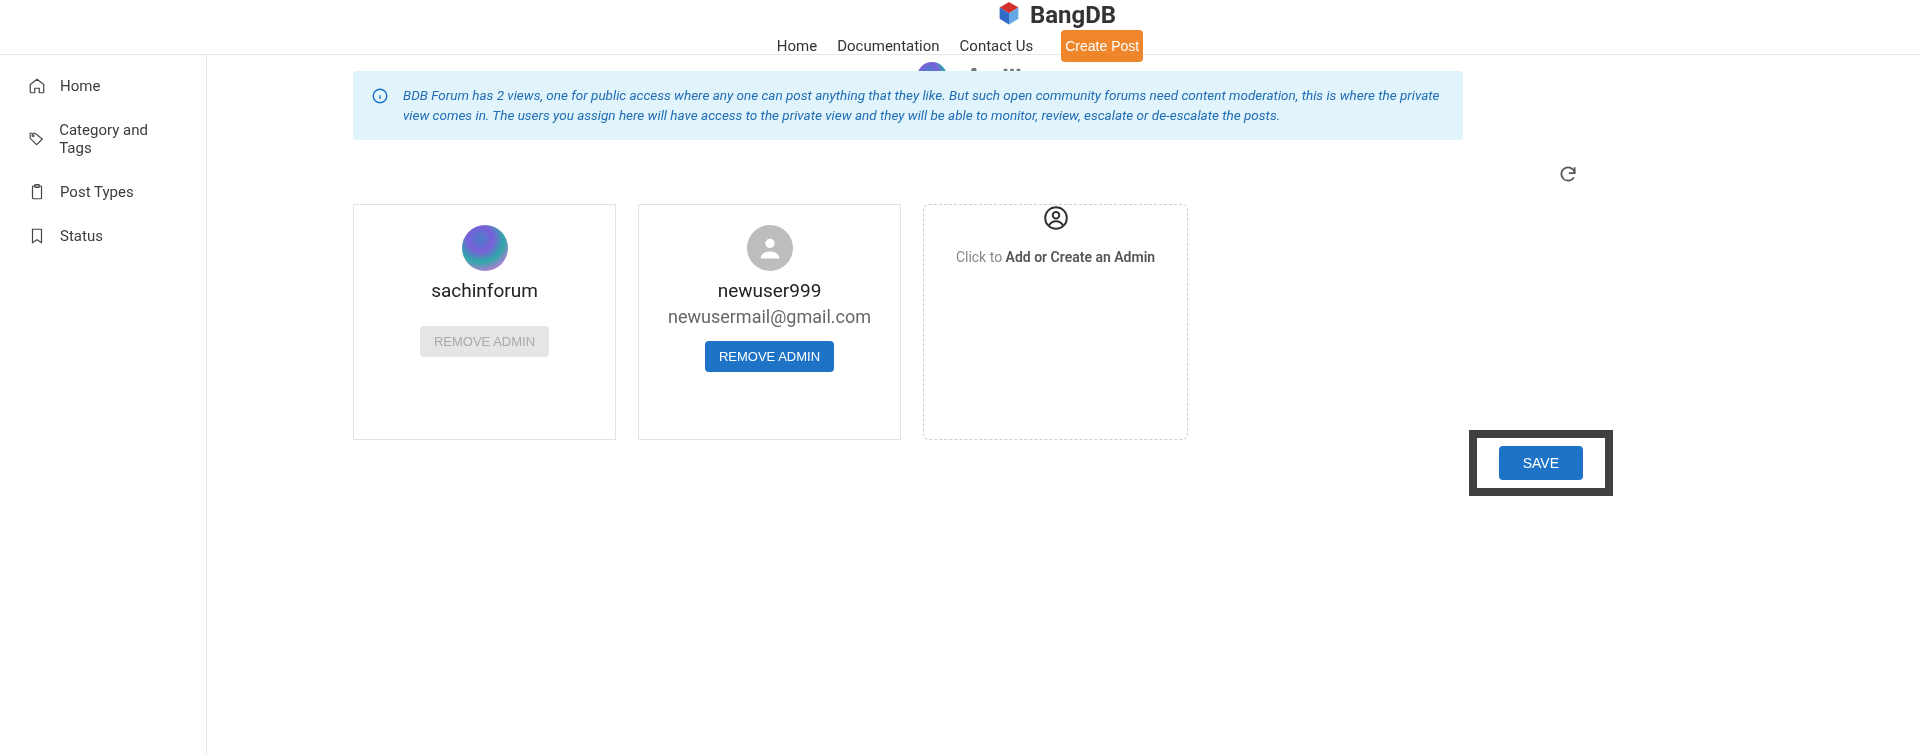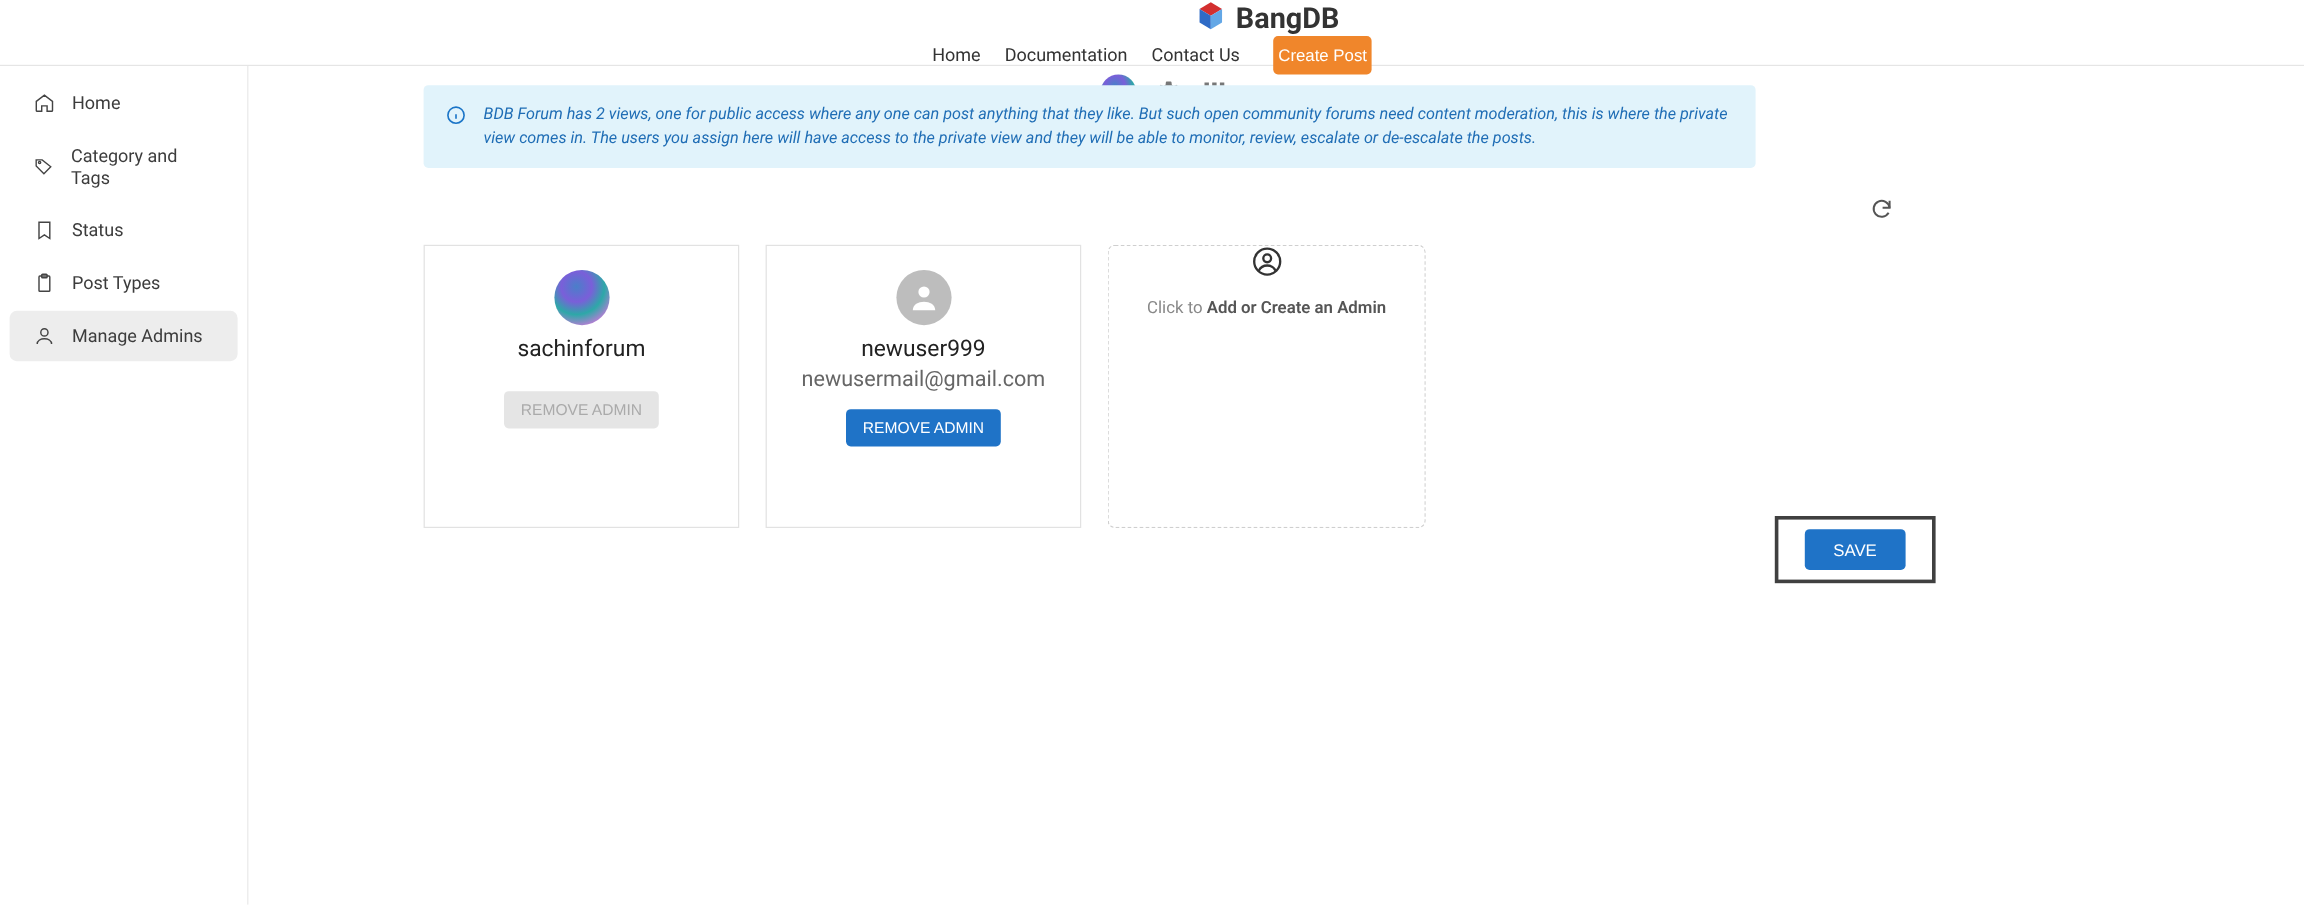--- a/index.html
+++ b/index.html
@@ -147,21 +147,21 @@
 .add-card-text b { color: #555; font-weight: 600; }
 
 .save-wrap {
   margin-left: 120px;
   max-width: 1260px;
   display: flex;
   justify-content: flex-end;
   margin-top: -10px;
 }
 .save-box {
-  border: 3px solid #404040;
+  border: 8px solid #404040;
   padding: 8px 22px;
 }
 .save-btn {
   background: #1f73c7;
   color: #fff;
   border: none;
   border-radius: 4px;
   padding: 9px 24px;
   font-size: 14px;
   cursor: pointer;
@@ -218,37 +218,30 @@
     </div>
     <div class="sidebar-item">
       <svg class="sidebar-icon" viewBox="0 0 24 24">
           <path d="M20 12l-8 8-9-9V4h7Z"></path>
           <circle cx="7" cy="7" r="1.3"></circle>
         </svg>
       <span>Category and Tags</span>
     </div>
     <div class="sidebar-item">
       <svg class="sidebar-icon" viewBox="0 0 24 24">
-          <path d="M6 3h12v18l-6-4-6 4Z"></path>
-        </svg>
-      <span>Status</span>
+          <rect x="6" y="4" width="12" height="17" rx="1"></rect>
+          <rect x="9" y="2" width="6" height="4" rx="1"></rect>
+        </svg>
+      <span>Post Types</span>
     </div>
     <div class="sidebar-item">
       <svg class="sidebar-icon" viewBox="0 0 24 24">
-          <rect x="6" y="4" width="12" height="17" rx="1"></rect>
-          <rect x="9" y="2" width="6" height="4" rx="1"></rect>
-        </svg>
-      <span>Post Types</span>
-    </div>
-    <div class="sidebar-item active">
-      <svg class="sidebar-icon" viewBox="0 0 24 24">
-          <circle cx="12" cy="8" r="4"></circle>
-          <path d="M4 21c0-4 4-6 8-6s8 2 8 6"></path>
-        </svg>
-      <span>Manage Admins</span>
+          <path d="M6 3h12v18l-6-4-6 4Z"></path>
+        </svg>
+      <span>Status</span>
     </div>
   </div>
 
   <div class="main">
     <div class="info-banner">
       <span class="info-icon-wrap">
         <svg class="info-icon" viewBox="0 0 24 24">
             <circle cx="12" cy="12" r="9"></circle>
             <line x1="12" y1="8" x2="12" y2="8"></line>
             <line x1="12" y1="11" x2="12" y2="16"></line>

